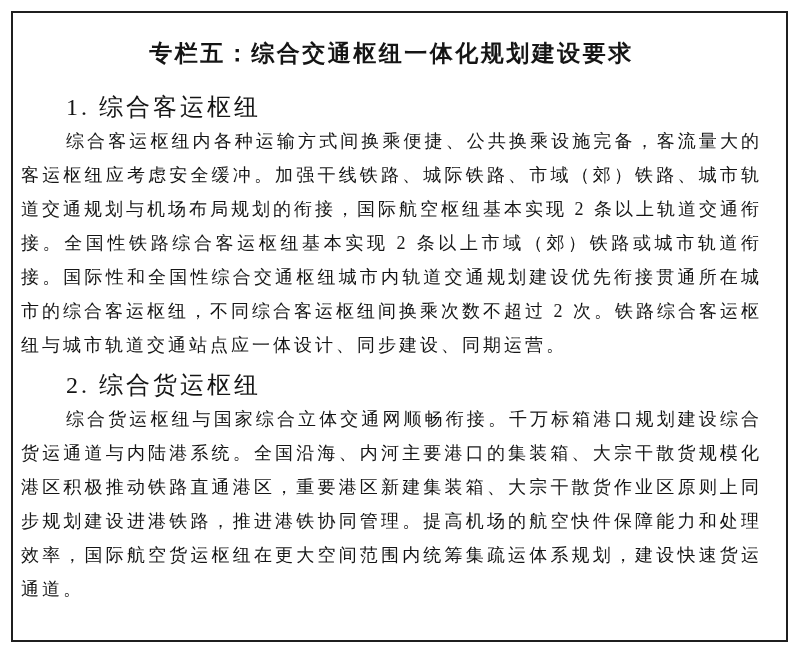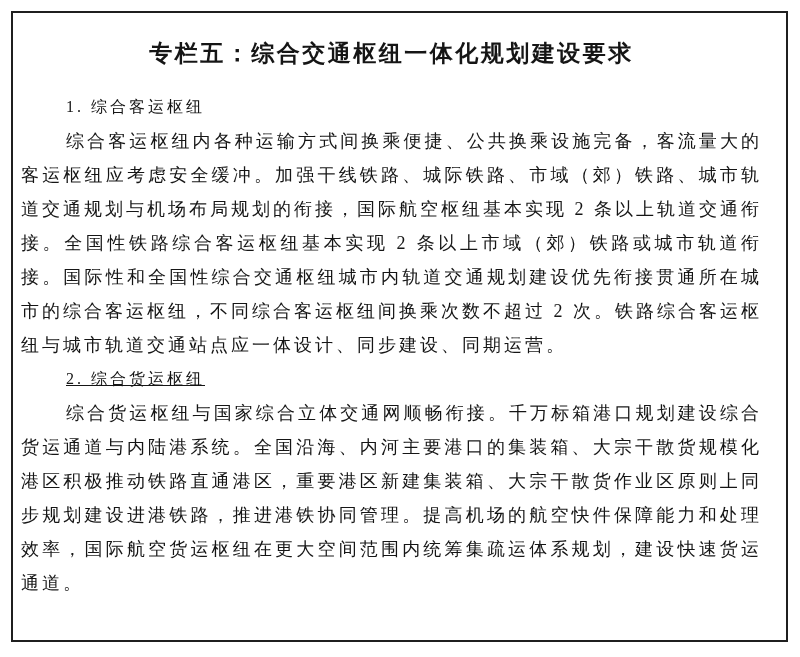--- a/index.html
+++ b/index.html
@@ -31,29 +31,28 @@
     font-family: "Liberation Sans", "DejaVu Sans", sans-serif;
     font-weight: bold;
     font-size: 23px;
     line-height: 36px;
     letter-spacing: 2.5px;
     text-align: center;
     white-space: nowrap;
     margin: 0 0 19px 0;
   }
   .section-heading {
-    font-size: 16px;
+    font-size: 24px;
     line-height: 34px;
     letter-spacing: 3px;
     text-indent: 45px;
     margin: 0;
   }
   .section-heading.second {
-    margin-top: 0;
-    text-decoration: underline;
+    margin-top: 6px;
   }
   .section-body {
     font-size: 18px;
     line-height: 34px;
     letter-spacing: 3px;
     text-indent: 45px;
     text-align: justify;
     margin: 0;
   }
 </style>

